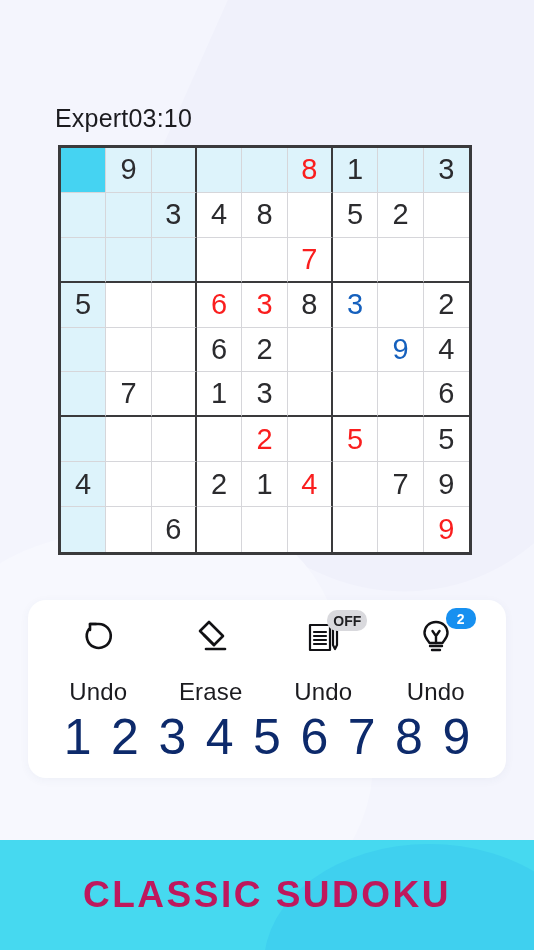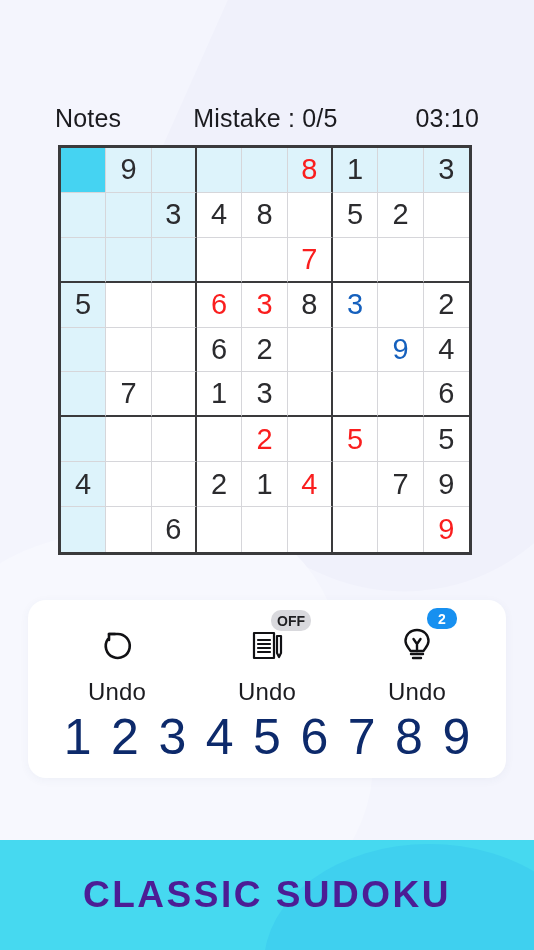--- a/index.html
+++ b/index.html
@@ -89,21 +89,21 @@
     padding:16px 14px 0 14px;
   }
   .tool{
     width:104px;
     display:flex; flex-direction:column; align-items:center;
     cursor:pointer;
   }
   .tool-icon{
     position:relative;
     width:52px; height:50px;
-    display:flex; align-items:flex-end; justify-content:center;
+    display:flex; align-items:flex-start; justify-content:center;
   }
   .tool-label{
     margin-top:12px;
     font-size:24px; color:#1b1b1f; letter-spacing:0.2px;
   }
   .badge{
     position:absolute;
     top:-4px; right:-16px;
     min-width:30px; height:21px;
     border-radius:10px;
@@ -138,38 +138,37 @@
   }
   .banner-blob{
     position:absolute; right:-60px; top:4px;
     width:330px; height:240px;
     background:#3fd0ef;
     border-radius:50%;
   }
   .banner-text{
     position:absolute; inset:0;
     display:flex; align-items:center; justify-content:center;
-    color:#4c1d95;
+    color:#be185d;
     font-size:37px;
     font-weight:bold;
     letter-spacing:2.5px;
     border-radius:25px;
   }
 </style>
 </head>
 <body>
 
 <div class="bg-swoosh"></div>
 <div class="bg-swoosh2"></div>
 
 <div class="screen">
 
   <div class="status-bar">
-    <span class="status-difficulty">Notes</span>
-    <span class="status-mistake">Mistake : 0/5</span>
+    <span class="status-difficulty">Expert</span>
     <span class="status-timer">03:10</span>
   </div>
 
   <div class="board" id="board">
       <div class="cell row-0 col-0 selected"></div>
       <div class="cell row-0 col-1 hl">9</div>
       <div class="cell row-0 col-2 hl"></div>
       <div class="cell row-0 col-3 hl"></div>
       <div class="cell row-0 col-4 hl"></div>
       <div class="cell row-0 col-5 hl v-red">8</div>
@@ -257,20 +256,30 @@
       <div class="tool">
         <div class="tool-icon">
           <svg width="40" height="40" viewBox="0 0 40 40" fill="none" stroke="#111114" stroke-width="2.6" stroke-linecap="round" stroke-linejoin="round">
             <path d="M11 13 A12 12 0 1 0 20 8 L12 8"></path>
             <polyline points="12,14 12,8 18,8"></polyline>
           </svg>
         </div>
         <span class="tool-label">Undo</span>
       </div>
 
+      <div class="tool">
+        <div class="tool-icon">
+          <svg width="42" height="40" viewBox="0 0 42 40" fill="none" stroke="#111114" stroke-width="2.6" stroke-linecap="round" stroke-linejoin="round">
+            <path d="M19 6 L33 20 L24 29 L10 15 Z"></path>
+            <path d="M14 19 L24 29"></path>
+            <path d="M16 33 L35 33"></path>
+          </svg>
+        </div>
+        <span class="tool-label">Erase</span>
+      </div>
 
       <div class="tool">
         <div class="tool-icon">
           <svg width="42" height="42" viewBox="0 0 42 42" fill="none" stroke="#111114" stroke-width="2.2" stroke-linecap="round" stroke-linejoin="round">
             <path d="M8 9 L20 9 L28 9 L28 34 L8 34 Z"></path>
             <path d="M12 16 L24 16 M12 20 L24 20 M12 24 L24 24 M12 28 L24 28"></path>
             <path d="M31 12 L35 12 L35 29 L33 33 L31 29 Z"></path>
           </svg>
           <span class="badge badge-off">OFF</span>
         </div>

